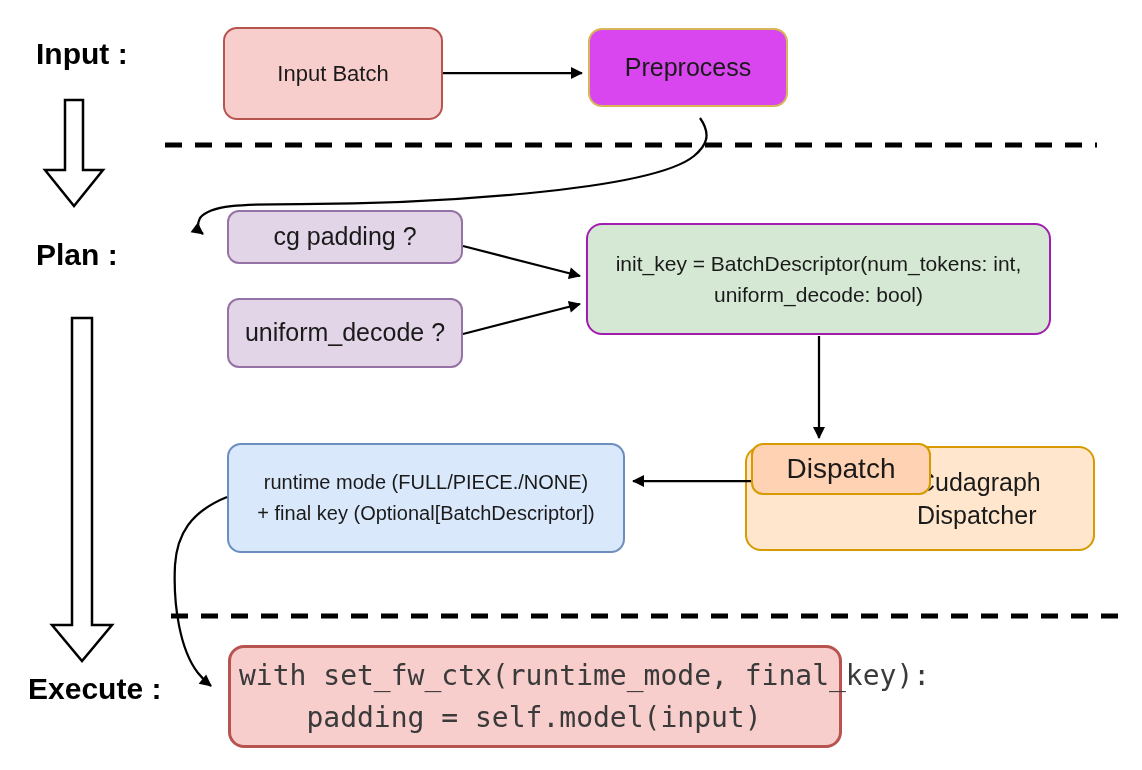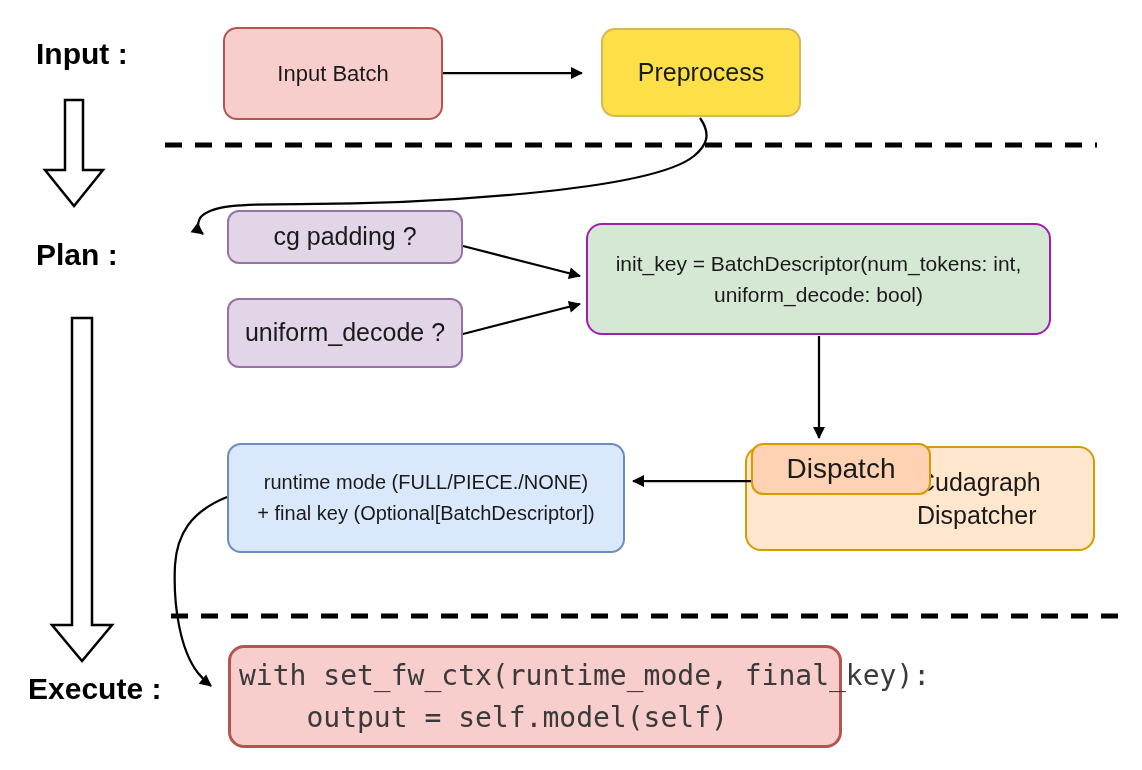--- a/index.html
+++ b/index.html
@@ -9,21 +9,21 @@
   }
   .section-label{
     position:absolute;font-weight:bold;font-size:30px;color:#000;white-space:nowrap;
   }
   .node{
     position:absolute;box-sizing:border-box;display:flex;flex-direction:column;
     align-items:center;justify-content:center;text-align:center;line-height:1.35;
   }
   .node span{display:block;}
   .input-batch{left:223px;top:27px;width:220px;height:93px;background:#f8cecc;border:2px solid #b85450;border-radius:14px;font-size:22px;}
-  .preprocess{left:588px;top:28px;width:200px;height:89px;background:#fde047;border:2px solid #d6b656;border-radius:14px;font-size:25px;margin-left:13px;}
+  .preprocess{left:588px;top:28px;width:200px;height:79px;background:#d946ef;border:2px solid #d6b656;border-radius:14px;font-size:25px;}
   .purple{background:#e1d5e7;border:2px solid #9673a6;border-radius:12px;font-size:25px;}
   .cg-padding{left:227px;top:210px;width:236px;height:54px;}
   .uniform-decode{left:227px;top:298px;width:236px;height:70px;}
   .init-key{left:586px;top:223px;width:465px;height:112px;background:#d5e8d4;border:2px solid #a21caf;border-radius:16px;font-size:21px;line-height:1.5;}
   .cudagraph-outer{left:745px;top:446px;width:350px;height:105px;background:#ffe6cc;border:2.5px solid #d79b00;border-radius:16px;
     flex-direction:row;justify-content:flex-end;font-size:25px;}
   .cudagraph-label{width:176px;text-align:left;line-height:1.3;}
   .dispatch{left:751px;top:443px;width:180px;height:52px;background:#ffd2b3;border:2px solid #d79b00;border-radius:12px;font-size:28px;z-index:3;}
   .runtime-mode{left:227px;top:443px;width:398px;height:110px;background:#dae8fc;border:2px solid #6c8ebf;border-radius:14px;font-size:20px;line-height:1.55;}
   .execute-code{left:228px;top:645px;width:614px;height:103px;background:#f8cecc;border:3px solid #b85450;border-radius:16px;
@@ -73,21 +73,21 @@
     <span>Dispatch</span>
   </div>
 
   <div class="node runtime-mode">
     <span>runtime mode (FULL/PIECE./NONE)</span>
     <span>+ final key (Optional[BatchDescriptor])</span>
   </div>
 
   <div class="node execute-code">
     <span>with set_fw_ctx(runtime_mode, final_key):</span>
-    <span>    output = self.model(self)</span>
+    <span>    padding = self.model(input)</span>
   </div>
 
   <svg id="connector-layer" width="1142" height="770" viewBox="0 0 1142 770">
     <defs>
       <marker id="arrowhead" markerUnits="userSpaceOnUse" markerWidth="15" markerHeight="15" refX="12" refY="7" orient="auto">
         <path d="M1,1 L13,7 L1,13 Z" fill="#000"></path>
       </marker>
     </defs>
 
     <path d="M165 145 H 1097" stroke="#000" stroke-width="5" stroke-dasharray="17 13" fill="none"></path>

